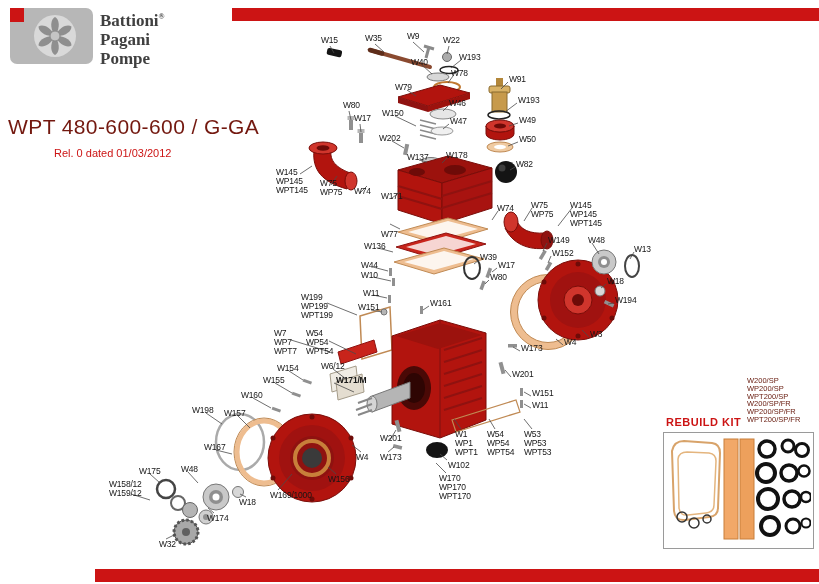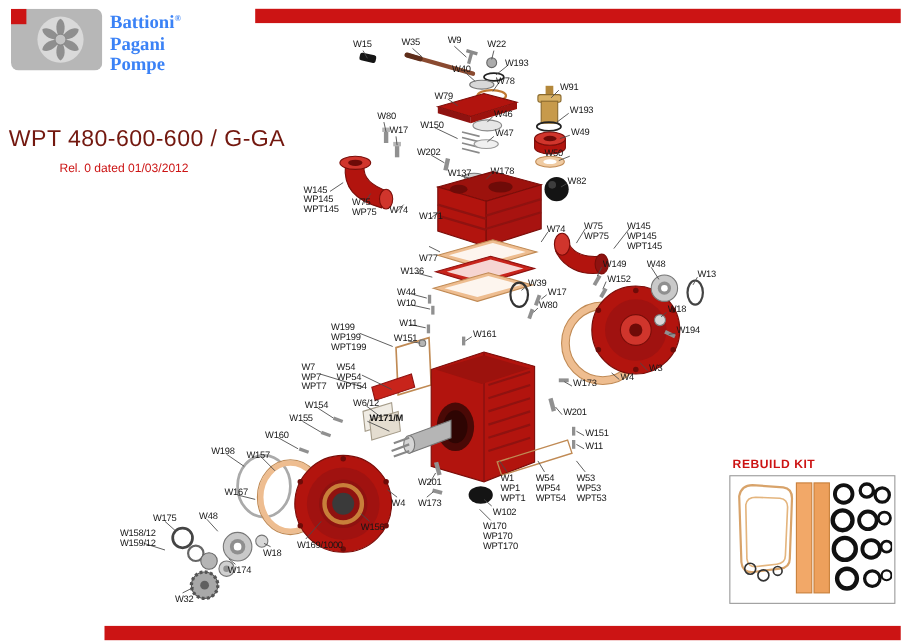--- a/index.html
+++ b/index.html
@@ -1,21 +1,21 @@
 <!DOCTYPE html>
 <html style="--accent-red: #cc1414; --pump-red: #b2140e; --gasket-tan: #eebd90; --logo-gray: #b7b7b7;"><head>
 <meta charset="utf-8">
 <style>
   html,body{margin:0;padding:0;background:#fff;}
   .page{position:relative;width:819px;height:584px;background:#fff;overflow:hidden;
         font-family:"Liberation Sans",sans-serif;}
   .topbar{position:absolute;left:232px;top:8px;right:0;height:13px;background:var(--accent-red,#cc1414);}
   .bottombar{position:absolute;left:95px;top:569px;right:0;height:13px;background:var(--accent-red,#cc1414);}
   .logo-box{position:absolute;left:10px;top:8px;width:83px;height:56px;}
-  .brand{position:absolute;left:100px;top:7px;color:#3b82f6;
+  .brand{position:absolute;left:100px;top:7px;color:#404040;
          font-family:"Liberation Serif",serif;font-weight:bold;font-size:17px;line-height:19px;}
   .brand .reg{font-size:8px;vertical-align:super;}
   .title{position:absolute;left:8px;top:115px;font-size:21px;letter-spacing:.4px;color:#73180f;}
   .subtitle{position:absolute;left:9px;top:147px;font-size:11px;color:var(--accent-red,#cc1414);padding-left:45px;}
   .diagram-svg{position:absolute;left:0;top:0;z-index:1;}
   #leader-lines{position:absolute;left:0;top:0;z-index:2;pointer-events:none;}
   #leader-lines line{stroke:#4a4a4a;stroke-width:.8;}
   #label-layer{position:absolute;left:0;top:0;width:668px;height:584px;z-index:3;pointer-events:none;}
   .part-label{position:absolute;font-size:8.5px;line-height:9px;color:#161616;white-space:pre;letter-spacing:-.2px;}
   .rebuild-heading{position:absolute;left:666px;top:416px;font-size:11px;color:var(--accent-red,#cc1414);letter-spacing:.5px;z-index:3;font-weight:bold;}
@@ -326,21 +326,21 @@
       <div class="part-label" style="left: 509px; top: 75px;">W91</div>
       <div class="part-label" style="left: 395px; top: 83px;">W79</div>
       <div class="part-label" style="left: 518px; top: 96px;">W193</div>
       <div class="part-label" style="left: 449px; top: 99px;">W46</div>
       <div class="part-label" style="left: 343px; top: 101px;">W80</div>
       <div class="part-label" style="left: 382px; top: 109px;">W150</div>
       <div class="part-label" style="left: 354px; top: 114px;">W17</div>
       <div class="part-label" style="left: 450px; top: 117px;">W47</div>
       <div class="part-label" style="left: 519px; top: 116px;">W49</div>
       <div class="part-label" style="left: 379px; top: 134px;">W202</div>
-      <div class="part-label" style="left: 495px; top: 135px;">W50</div>
+      <div class="part-label" style="left: 519px; top: 135px;">W50</div>
       <div class="part-label" style="left: 407px; top: 153px;">W137</div>
       <div class="part-label" style="left: 446px; top: 151px;">W178</div>
       <div class="part-label" style="left: 516px; top: 160px;">W82</div>
       <div class="part-label" style="left: 276px; top: 168px;">W145
 WP145
 WPT145</div>
       <div class="part-label" style="left: 320px; top: 179px;">W75
 WP75</div>
       <div class="part-label" style="left: 354px; top: 187px;">W74</div>
       <div class="part-label" style="left: 381px; top: 192px;">W171</div>
@@ -410,20 +410,28 @@
       <div class="part-label" style="left: 328px; top: 475px;">W156</div>
       <div class="part-label" style="left: 270px; top: 491px;">W169/1000</div>
       <div class="part-label" style="left: 109px; top: 480px;">W158/12
 W159/12</div>
       <div class="part-label" style="left: 239px; top: 498px;">W18</div>
       <div class="part-label" style="left: 207px; top: 514px;">W174</div>
       <div class="part-label" style="left: 159px; top: 540px;">W32</div>
     </div>
 
   <div class="rebuild-heading">REBUILD KIT</div>
+  <div id="rebuild-codes">
+      <div class="kit-code">W200/SP</div>
+      <div class="kit-code">WP200/SP</div>
+      <div class="kit-code">WPT200/SP</div>
+      <div class="kit-code">W200/SP/FR</div>
+      <div class="kit-code">WP200/SP/FR</div>
+      <div class="kit-code">WPT200/SP/FR</div>
+    </div>
   <div class="rebuild-box">
     <svg width="147" height="113" viewBox="0 0 147 113">
       <g>
         <path d="M8,18 q2,-10 12,-10 l28,2 q8,1 8,10 l-2,55 q0,8 -9,9 l-24,3 q-10,1 -11,-9 Z" fill="none" stroke="#d8a36a" stroke-width="2"></path>
         <path d="M14,26 q1,-7 9,-7 l22,1 q7,1 7,8 l-2,44 q0,7 -8,8 l-18,2 q-8,1 -9,-7 Z" fill="none" stroke="#e4b57e" stroke-width="1.5"></path>
         <circle cx="18" cy="84" r="5" fill="none" stroke="#333" stroke-width="1.5"></circle>
         <circle cx="30" cy="90" r="5" fill="none" stroke="#333" stroke-width="1.5"></circle>
         <circle cx="43" cy="86" r="4" fill="none" stroke="#333" stroke-width="1.5"></circle>
       </g>
       <g>

